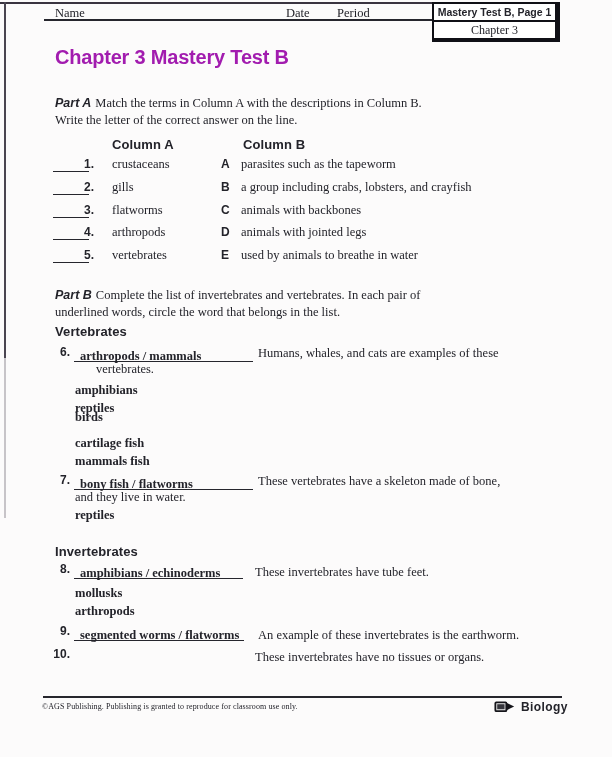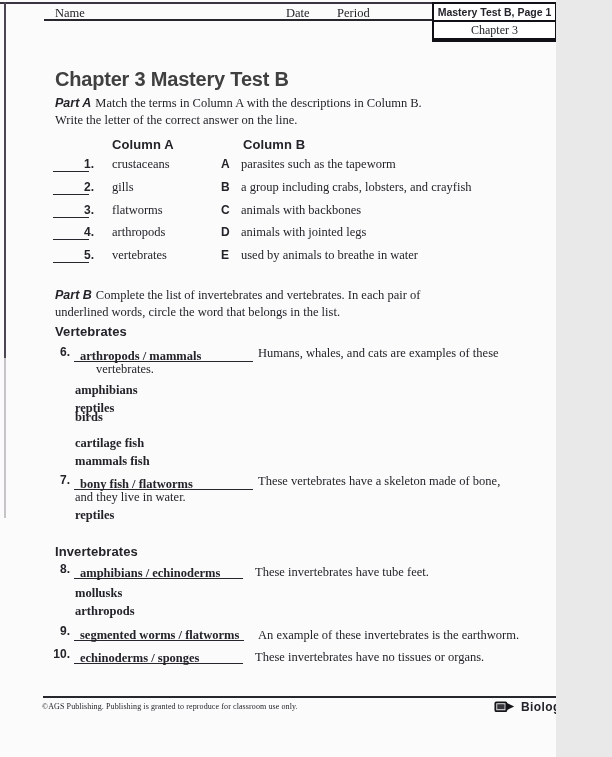--- a/index.html
+++ b/index.html
@@ -1,29 +1,29 @@
 <!DOCTYPE html>
 <html><head>
 <meta charset="utf-8">
 <style>
   html,body{margin:0;padding:0;background:#e9e9e9;}
   .page{
     position:relative;
-    width:556px;height:757px;
+    width:612px;height:757px;
     background:#fcfbfb;
     overflow:hidden;
     color:#23232a;
     font-family:"Liberation Serif", serif;
   }
   .abs{position:absolute;white-space:nowrap;}
   .serif{font:12.5px "Liberation Serif", serif;}
   .heading{font:bold 13px "Liberation Sans", sans-serif;letter-spacing:.1px;}
   .partlabel{font:italic bold 12.5px "Liberation Sans", sans-serif;padding-right:4px;}
   .instr{font:12.5px/17px "Liberation Serif", serif;white-space:nowrap;}
-  .title{font:bold 20px "Liberation Sans", sans-serif;letter-spacing:-.2px;color:#404040;margin-top:22px;}
+  .title{font:bold 20px "Liberation Sans", sans-serif;letter-spacing:-.2px;color:#a21caf;}
   
   .top-line{left:0;top:2px;width:560px;height:2px;background:#3a3440;}
   .left-line-dark{left:4px;top:2px;width:1.5px;height:356px;background:#4a4550;}
   .left-line-light{left:4px;top:358px;width:1.5px;height:160px;background:#c7c4c8;}
   
   .hdr-label{font:12.5px "Liberation Serif", serif;top:6px;}
   .hdr-rule{left:44px;top:19px;width:388px;height:1.8px;background:#26262d;}
   .corner-box{
     left:432px;top:2px;width:121px;
     background:#fff;
@@ -153,23 +153,20 @@
   <div class="abs listword" style="top:586px;">mollusks</div>
   <div class="abs listword" style="top:604px;">arthropods</div>
 
   <div class="abs bnum" style="top:624px;">9.</div>
   <div class="abs ansline" style="left:74px;top:625px;width:170px;">
     <span class="choices">segmented worms / flatworms</span>
   </div>
   <div class="abs serif" style="left:258px;top:628px;">An example of these invertebrates is the earthworm.</div>
 
   <div class="abs bnum" style="top:647px;">10.</div>
-  <div class="abs ansline" style="left:74px;top:648px;width:169px;">
-    <span class="choices">echinoderms / sponges</span>
-  </div>
   <div class="abs serif" style="left:255px;top:650px;">These invertebrates have no tissues or organs.</div>
 
   <div class="abs foot-rule"></div>
   <div class="abs copyright">©AGS Publishing. Publishing is granted to reproduce for classroom use only.</div>
   <div class="abs book-icon">
     <svg width="22" height="15" viewBox="0 0 24 16">
       <rect x="1.5" y="3.5" width="12" height="9.5" rx="1" fill="#ececec" stroke="#15151a" stroke-width="2"></rect>
       <rect x="3.5" y="5.5" width="8" height="5.5" fill="#35353c"></rect>
       <path d="M13 3.5 L22 8 L13 12.5 Z" fill="#15151a"></path>
     </svg>

